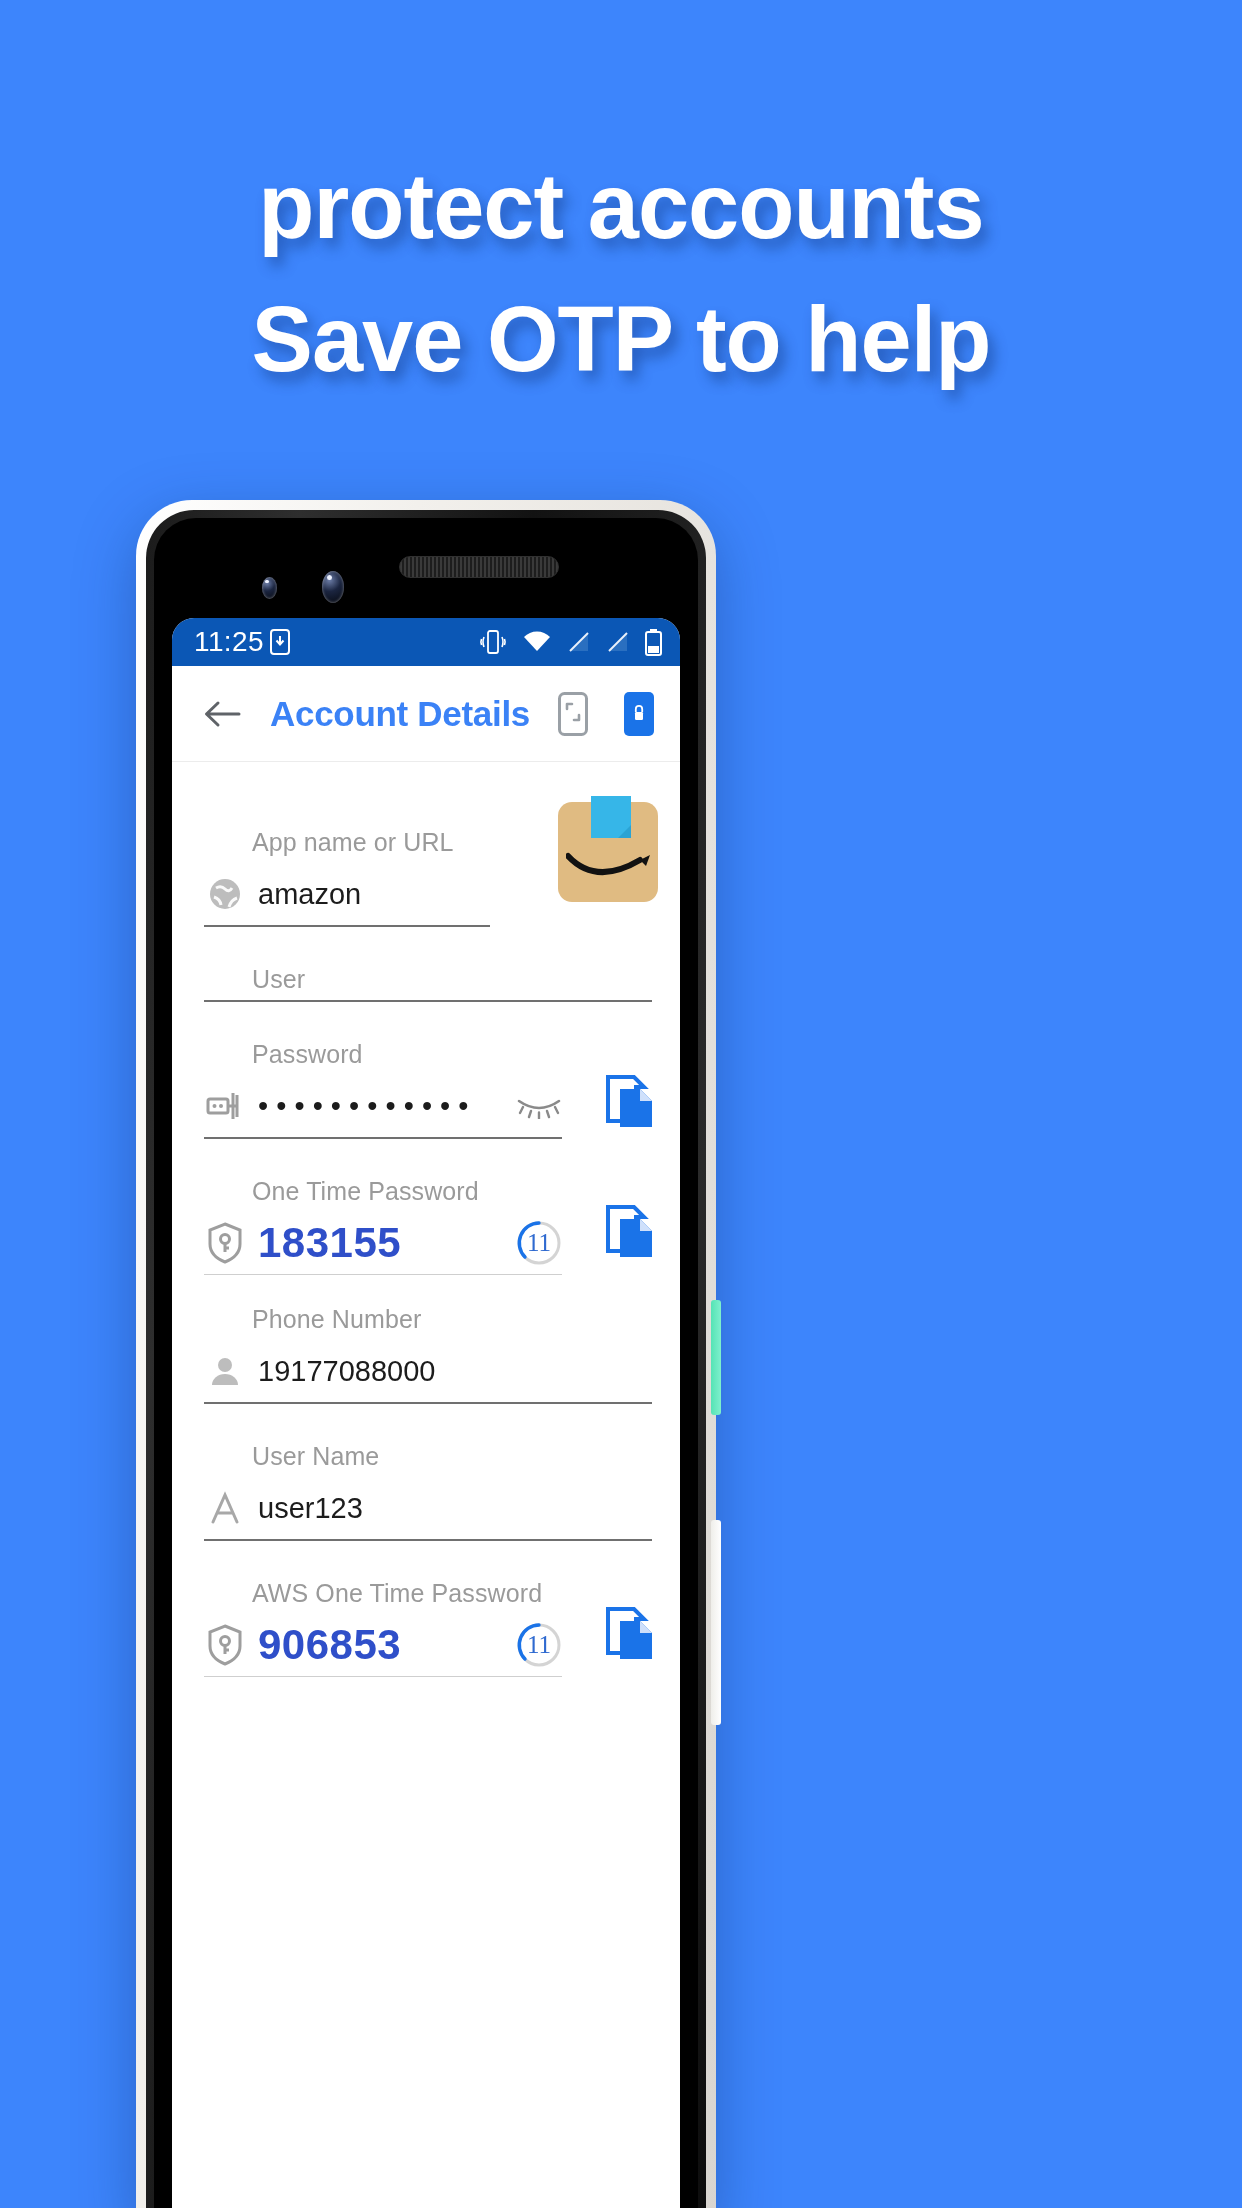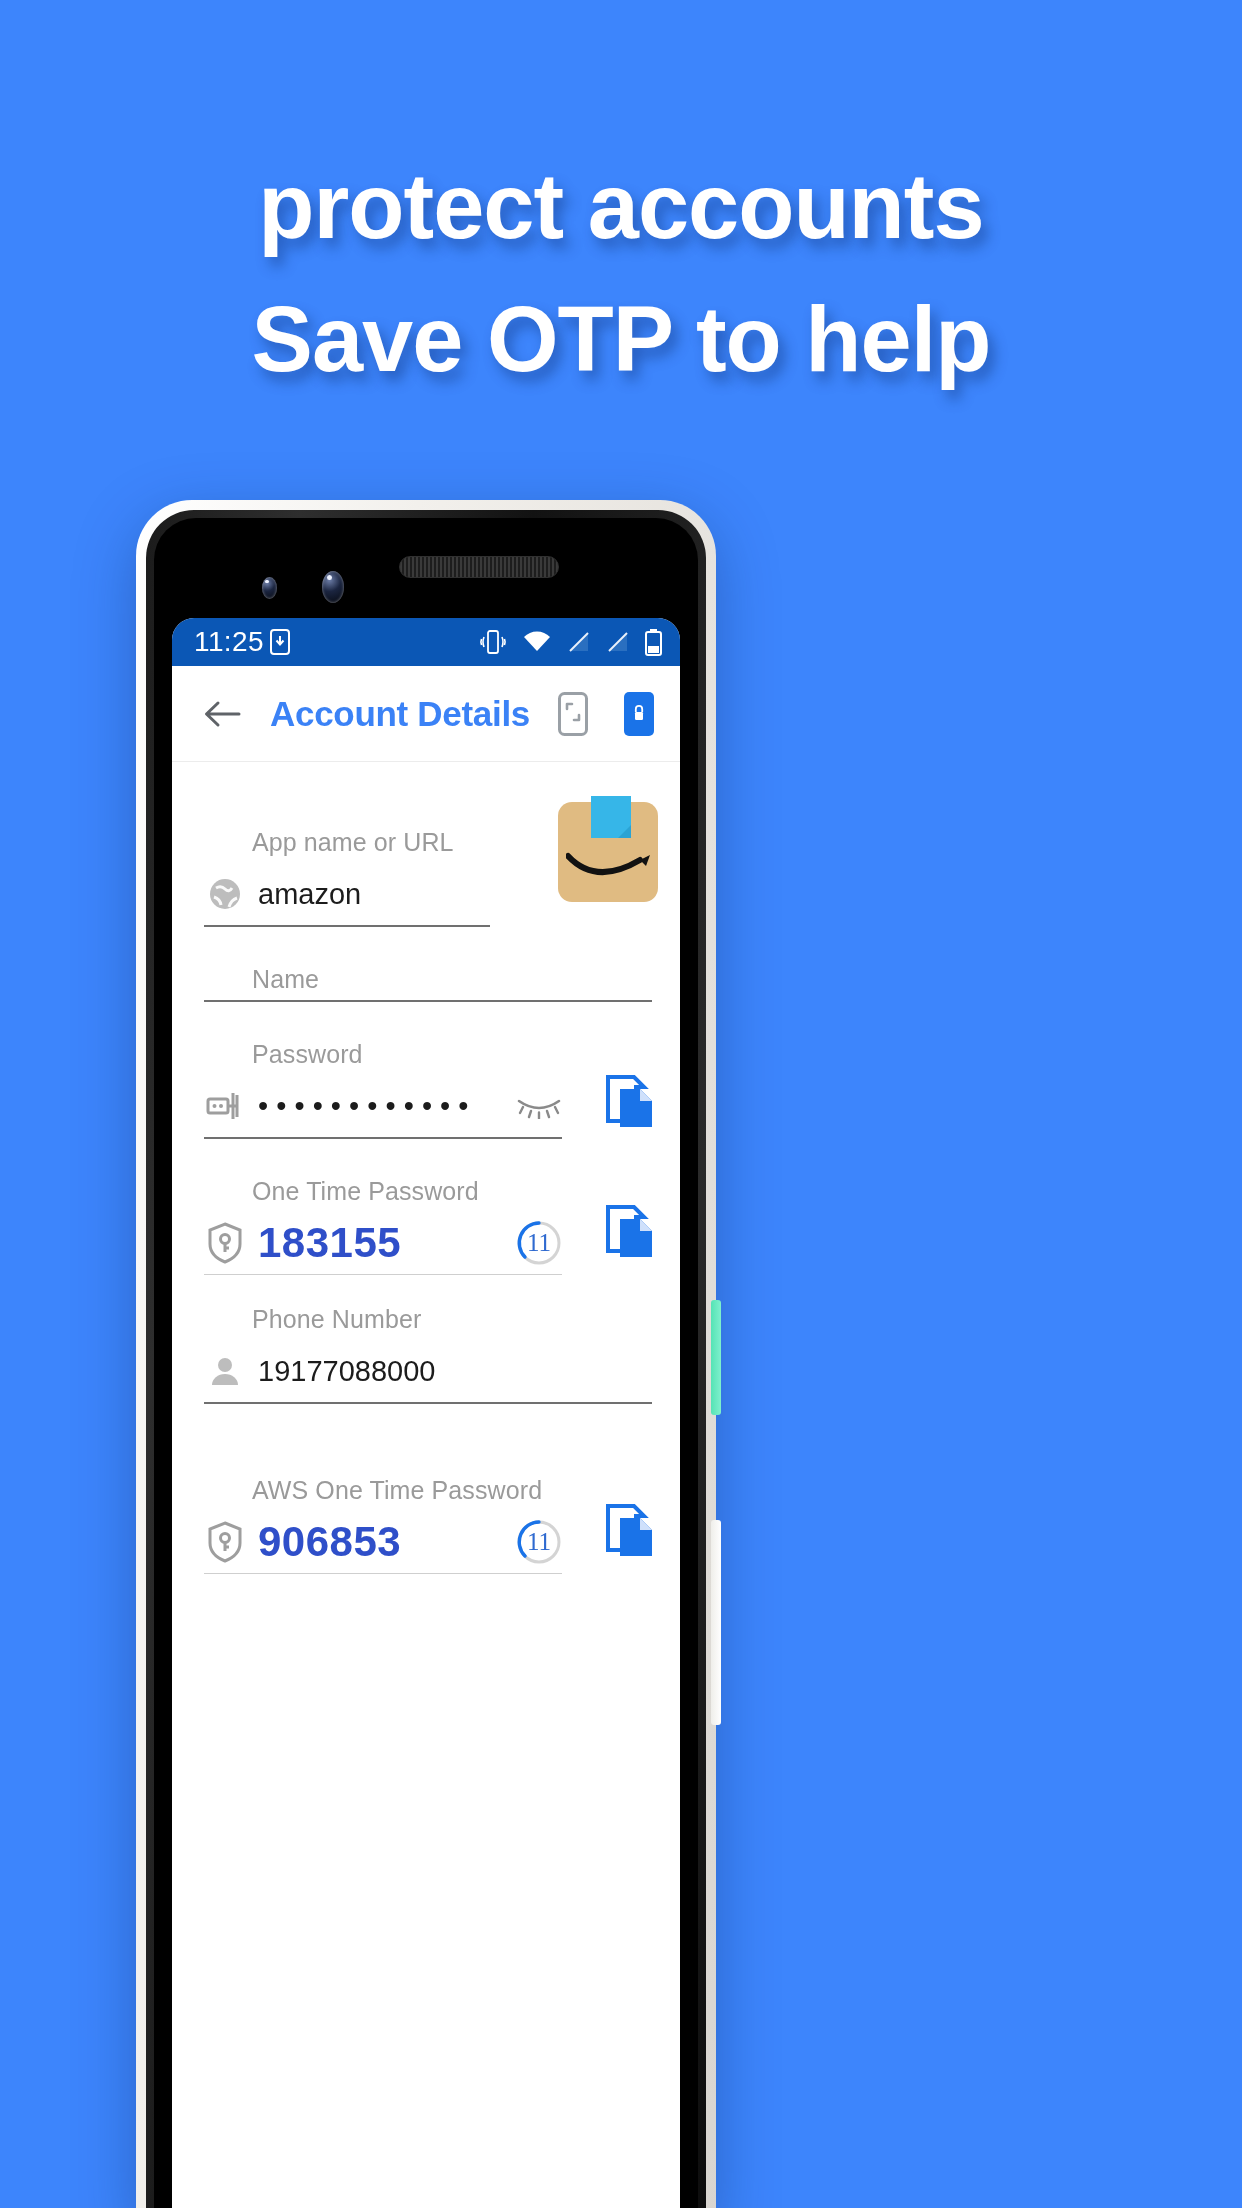--- a/index.html
+++ b/index.html
@@ -314,21 +314,21 @@
                 </svg>
               </span>
               <span class="val">amazon</span>
             </div>
             <div class="underline"></div>
           </div>
 
           <div class="gap-m"></div>
 
           <div class="field">
-            <div class="lbl">Name</div>
+            <div class="lbl">User</div>
             <div class="underline"></div>
           </div>
 
           <div class="gap-m"></div>
 
           <div class="field w-pw">
             <div class="lbl">Password</div>
             <div class="row">
               <span class="ico-left">
                 <svg width="38" height="38" viewBox="0 0 38 38">
@@ -400,20 +400,32 @@
                   <path d="M3 30 a13 11 0 0 1 26 0 z" fill="#bdbdbd"></path>
                 </svg>
               </span>
               <span class="val">19177088000</span>
             </div>
             <div class="underline"></div>
           </div>
 
           <div class="gap-m"></div>
 
+          <div class="field">
+            <div class="lbl">User Name</div>
+            <div class="row">
+              <span class="ico-left">
+                <svg width="32" height="34" viewBox="0 0 32 34">
+                  <path d="M4 31 L16 4 L28 31 M9 22 h14" stroke="#a8a8a8" stroke-width="3" fill="none" stroke-linecap="round"></path>
+                </svg>
+              </span>
+              <span class="val">user123</span>
+            </div>
+            <div class="underline"></div>
+          </div>
 
           <div class="gap-m"></div>
 
           <div class="field w-pw">
             <div class="lbl">AWS One Time Password</div>
             <div class="row">
               <span class="ico-left">
                 <svg width="36" height="42" viewBox="0 0 36 42">
                   <path d="M18 2 L33 8 v14 q0 12 -15 18 Q3 34 3 22 V8 z" fill="none" stroke="#9e9e9e" stroke-width="3"></path>
                   <circle cx="18" cy="17" r="4.5" fill="none" stroke="#9e9e9e" stroke-width="3"></circle>

